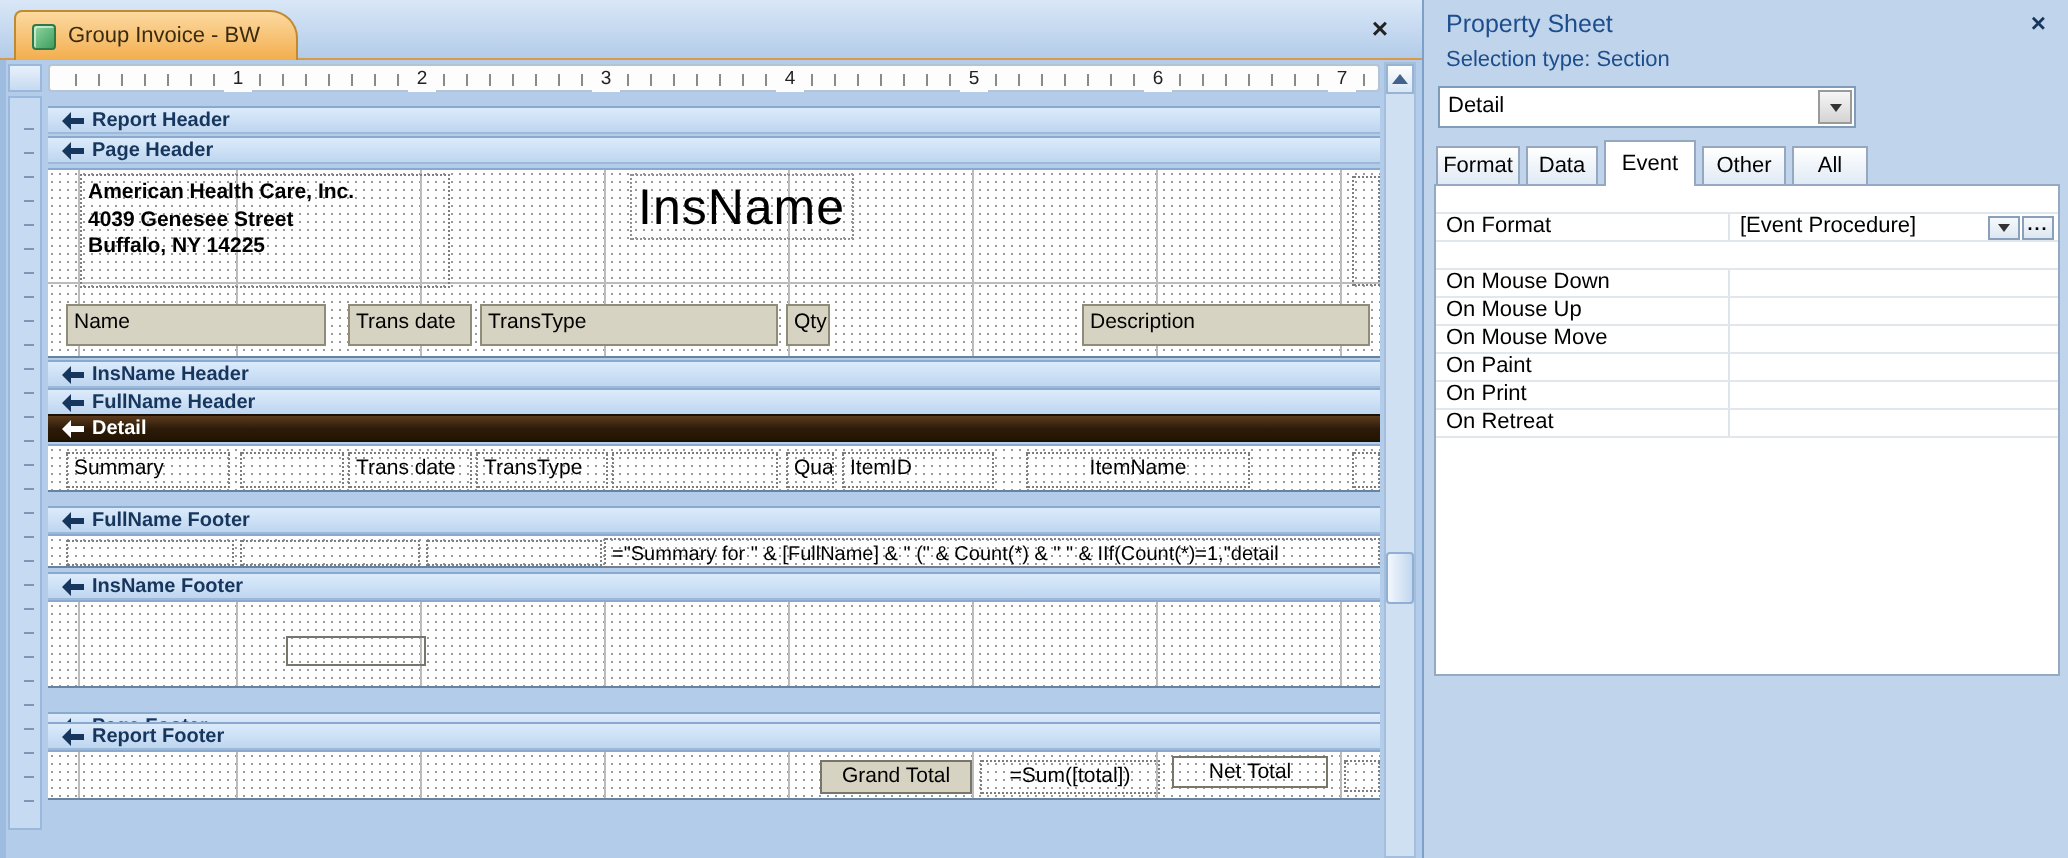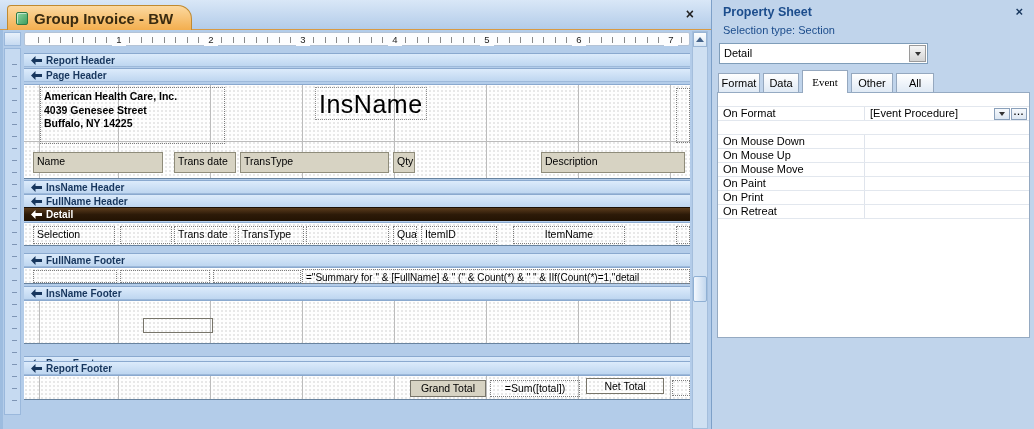--- a/index.html
+++ b/index.html
@@ -8,21 +8,21 @@
   .left-edge { position:absolute; left:0; top:0; width:3px; height:429px; background:#9dbcdf; }
   
   .design { position:absolute; left:0; top:0; width:711px; height:429px; }
   .tabstrip { position:absolute; left:0; top:0; width:711px; height:30px;
     background:linear-gradient(#d9e7f7,#b3cce9); border-bottom:1px solid #d89a44; }
   .doc-tab { position:absolute; left:7px; top:5px; height:25px; padding:0 18px 0 8px;
     display:flex; align-items:center; gap:6px; background:linear-gradient(#fcd9a0,#f3ae4e);
     border:1px solid #c08a30; border-bottom:none; border-radius:4px 14px 0 0; }
   .tab-icon { width:12px; height:13px; background:linear-gradient(135deg,#8fd6a0,#3f9e5f);
     border:1px solid #2e7a47; border-radius:2px; box-shadow:inset 1px 1px 0 rgba(255,255,255,.55); }
-  .tab-label { font-size:15px; font-weight:bold; color:#3a2b10; white-space:nowrap; }
+  .tab-label { font-size:11px; font-weight:normal; color:#3a2b10; white-space:nowrap; }
   .doc-close { position:absolute; right:17px; top:7px; font-size:14px; font-weight:bold; color:#222; line-height:14px; }
   .ruler-corner { position:absolute; left:4px; top:32px; width:17px; height:14px;
     background:linear-gradient(#e8f1fb,#c6daf1); border:1px solid #9ab8dc; }
   .hruler { position:absolute; left:24px; top:32px; width:666px; height:14px;
     background:#fdfdfe; border:1px solid #b4c3d6; border-radius:2px; }
   .hruler .ticks { position:absolute; left:2px; right:2px; top:4px; height:6px;
     background:repeating-linear-gradient(90deg,transparent 0 10.5px,#8a8a8a 10.5px 11.5px); }
   .rnum { position:absolute; top:0px; width:14px; text-align:center; font-size:9.5px;
     color:#222; background:#fdfdfe; line-height:13px; }
   .vruler { position:absolute; left:4px; top:48px; width:17px; height:367px;
@@ -59,32 +59,32 @@
     display:flex; align-items:center; justify-content:center; }
   .tri-up { width:0; height:0; border-left:4px solid transparent; border-right:4px solid transparent;
     border-bottom:5px solid #44638a; }
   .tri-down { width:0; height:0; border-left:3.5px solid transparent; border-right:3.5px solid transparent;
     border-top:4px solid #333; }
   .vs-thumb { position:absolute; left:0; top:244px; width:14px; height:26px;
     background:linear-gradient(90deg,#f2f7fd,#c2d7ee); border:1px solid #8fb0d4; border-radius:2px; }
   
   .propsheet { position:absolute; left:711px; top:0; width:323px; height:429px;
     background:#c0d4eb; border-left:1px solid #7da0c8; }
-  .ps-title { position:absolute; left:11px; top:5px; font-size:12.5px; font-weight:bold; color:#1c4d8c; }
+  .ps-title { position:absolute; left:11px; top:5px; font-size:12.5px; font-weight:normal; color:#1c4d8c; }
   .ps-close { position:absolute; right:11px; top:4px; font-size:13px; font-weight:bold; color:#17365d; }
   .ps-seltype { position:absolute; left:11px; top:24px; font-size:11px; color:#1c4d8c; }
   .ps-combo { position:absolute; left:7px; top:43px; width:209px; height:21px;
     background:#fff; border:1px solid #7f9db9; font-size:11px; }
   .ps-combo .val { position:absolute; left:4px; top:3px; }
   .ps-combo .btn { position:absolute; right:1px; top:1px; width:17px; height:17px;
     background:linear-gradient(#f6f6f6,#d4d4d4); border:1px solid #9a9a9a;
     display:flex; align-items:center; justify-content:center; }
   .ps-tab { position:absolute; top:73px; height:20px; background:linear-gradient(#ffffff,#e0eaf5);
     border:1px solid #95a8bf; font-size:11px; text-align:center; padding-top:3px; z-index:2; }
-  .ps-tab.active { top:70px; height:23px; background:#fff; border-bottom:none; z-index:4; padding-top:5px;font-family:Liberation Serif, serif; }
+  .ps-tab.active { top:70px; height:23px; background:#fff; border-bottom:none; z-index:4; padding-top:5px; }
   .ps-grid { position:absolute; left:5px; top:92px; width:313px; height:246px;
     background:#fff; border:1px solid #95aac2; z-index:3; }
   .prow { position:relative; height:14px; border-bottom:1px solid #e2e7ee; }
   .plabel { position:absolute; left:0; top:0; width:147px; height:13px; border-right:1px solid #dfe4ec;
     font-size:11px; line-height:13px; padding-left:5px; white-space:nowrap; overflow:hidden; }
   .pvalue { position:absolute; left:148px; top:0; right:36px; height:13px;
     font-size:11px; line-height:13px; padding-left:4px; white-space:nowrap; overflow:hidden; }
   .pbtn { position:absolute; top:1px; width:16px; height:12px;
     background:linear-gradient(#f6f9fc,#dde7f2); border:1px solid #8aa0ba;
     display:flex; align-items:center; justify-content:center; font-size:9px; line-height:9px; }
@@ -175,21 +175,21 @@
     </div>
 
     <div class="sbar dark" style="top:207px">
       <svg width="11" height="9" viewBox="0 0 11 9" fill="currentColor">
           <path d="M4.5 0 L0 4.5 L4.5 9 L4.5 6 L11 6 L11 3 L4.5 3 Z"></path>
         </svg>
       <span>Detail</span>
     </div>
 
     <div class="content" style="top:222px;height:24px">
-      <div class="ctl" style="left:9px;top:3px;width:82px;height:18px">Selection</div>
+      <div class="ctl" style="left:9px;top:3px;width:82px;height:18px">Summary</div>
       <div class="ctl" style="left:96px;top:3px;width:52px;height:18px"></div>
       <div class="ctl" style="left:150px;top:3px;width:62px;height:18px">Trans date</div>
       <div class="ctl" style="left:214px;top:3px;width:66px;height:18px">TransType</div>
       <div class="ctl" style="left:282px;top:3px;width:83px;height:18px"></div>
       <div class="ctl" style="left:369px;top:3px;width:24px;height:18px">Qua</div>
       <div class="ctl" style="left:397px;top:3px;width:76px;height:18px">ItemID</div>
       <div class="ctl center" style="left:489px;top:3px;width:112px;height:18px">ItemName</div>
       <div class="ctl" style="left:652px;top:3px;width:14px;height:18px"></div>
     </div>
 

